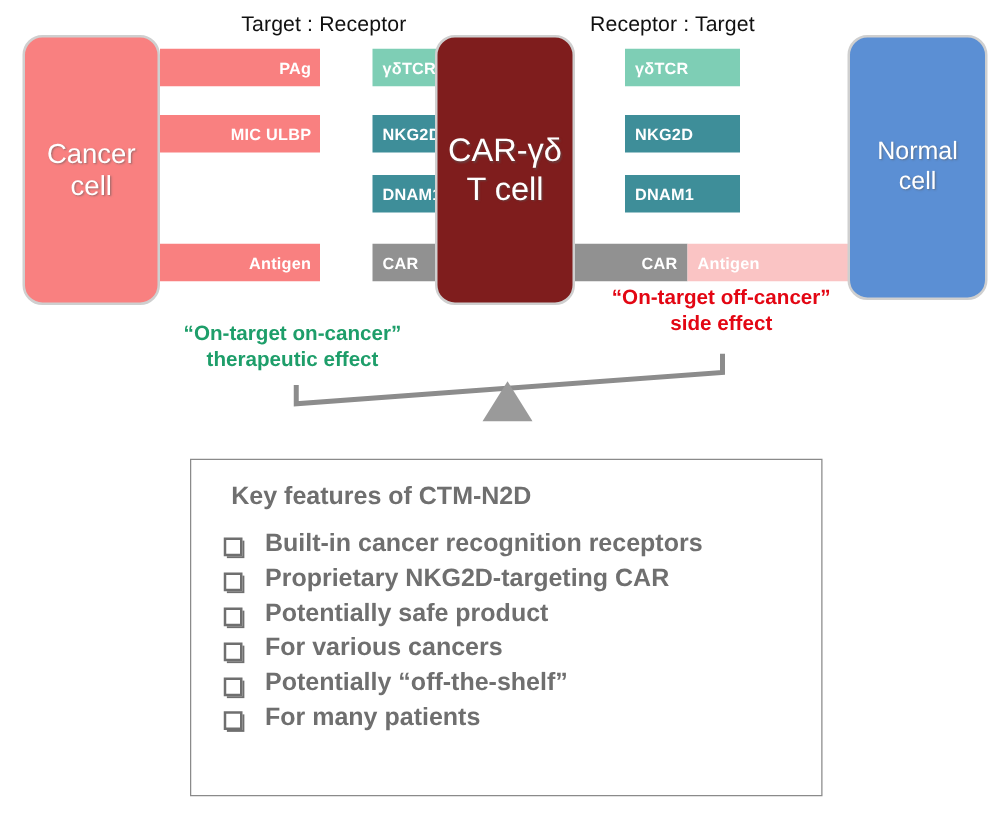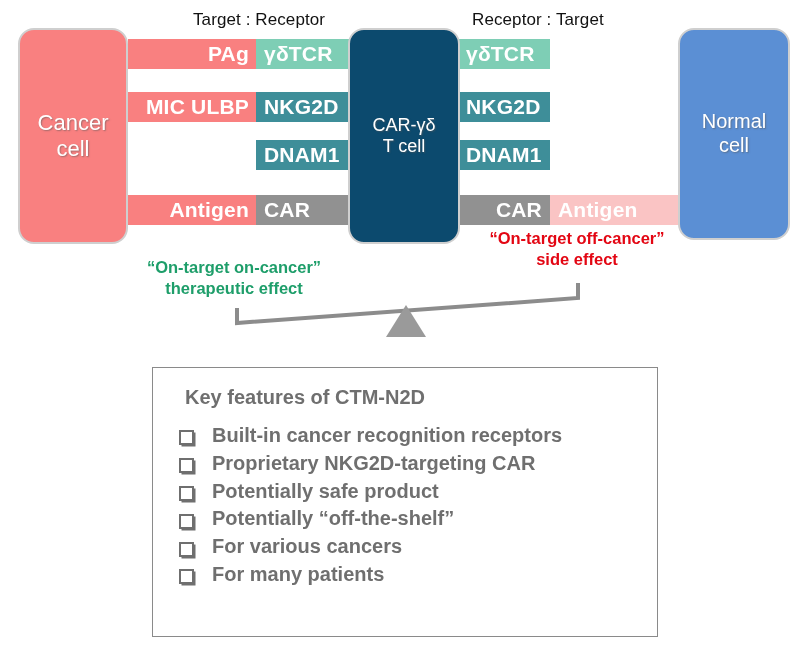--- a/index.html
+++ b/index.html
@@ -53,61 +53,61 @@
   }
   #cancer-cell {
     left: 18px; top: 28px;
     width: 110px; height: 216px;
     background: #F98080;
     font-size: 22px;
   }
   #t-cell {
     left: 348px; top: 28px;
     width: 112px; height: 216px;
-    background: #0c4a6e;
-    font-size: 18px;
+    background: #7f1d1d;
+    font-size: 26px;
   }
   #normal-cell {
     left: 678px; top: 28px;
     width: 112px; height: 212px;
     background: #5B8FD4;
     font-size: 20px;
   }
 
   
   .bar {
     position: absolute;
     box-sizing: border-box;
     display: flex;
     align-items: center;
     color: #ffffff;
     font-family: "Liberation Sans Narrow", "Liberation Sans", sans-serif;
     font-weight: bold;
-    font-size: 21px;
+    font-size: 13px;
     letter-spacing: 0.2px;
     z-index: 3;
     white-space: nowrap;
   }
   .bar span { display: block; }
 
   .bar-ligand {            
     background: #F98080;
     justify-content: flex-end;
     padding-right: 7px;
   }
   .bar-ligand-pale {       
     background: #FAC4C4;
     justify-content: flex-start;
     padding-left: 8px;
   }
   .bar-recep-mint { background: #7ECEB5; }
   .bar-recep-teal { background: #3E8E99; }
   .bar-recep-gray { background: #919191; }
 
-  .bar-recep-left  { justify-content: flex-start; padding-left: 8px; }
+  .bar-recep-left  { justify-content: flex-start; padding-left: 8px; margin-left: 42px; }
   .bar-recep-right { justify-content: flex-end;   padding-right: 8px; }
 
   
   .lig-L { left: 128px; width: 128px; }
   .rec-L { left: 256px; width: 96px; }
   
   .rec-R { left: 458px; width: 92px; }
   .lig-R { left: 550px; width: 130px; }
 
   .row1 { top: 39px;  height: 30px; }
@@ -266,23 +266,23 @@
   <div class="feature-row">
     <span class="checkbox-icon"></span>
     <span class="feature-text">Proprietary NKG2D-targeting CAR</span>
   </div>
   <div class="feature-row">
     <span class="checkbox-icon"></span>
     <span class="feature-text">Potentially safe product</span>
   </div>
   <div class="feature-row">
     <span class="checkbox-icon"></span>
+    <span class="feature-text">For various cancers</span>
+  </div>
+  <div class="feature-row">
+    <span class="checkbox-icon"></span>
     <span class="feature-text">Potentially “off-the-shelf”</span>
   </div>
   <div class="feature-row">
     <span class="checkbox-icon"></span>
-    <span class="feature-text">For various cancers</span>
-  </div>
-  <div class="feature-row">
-    <span class="checkbox-icon"></span>
     <span class="feature-text">For many patients</span>
   </div>
 </div>
 
 </body></html>

